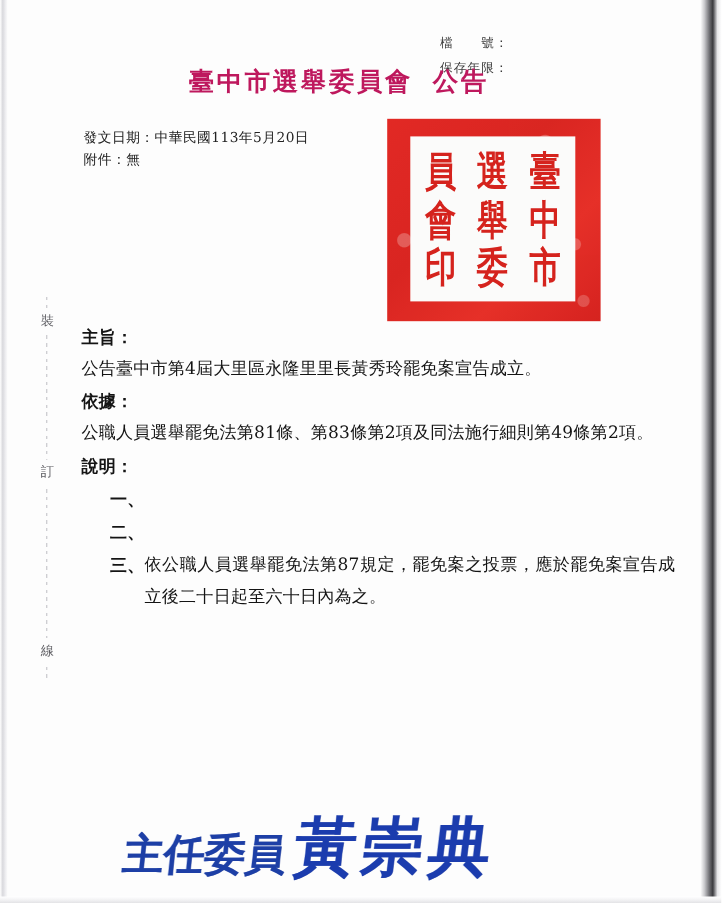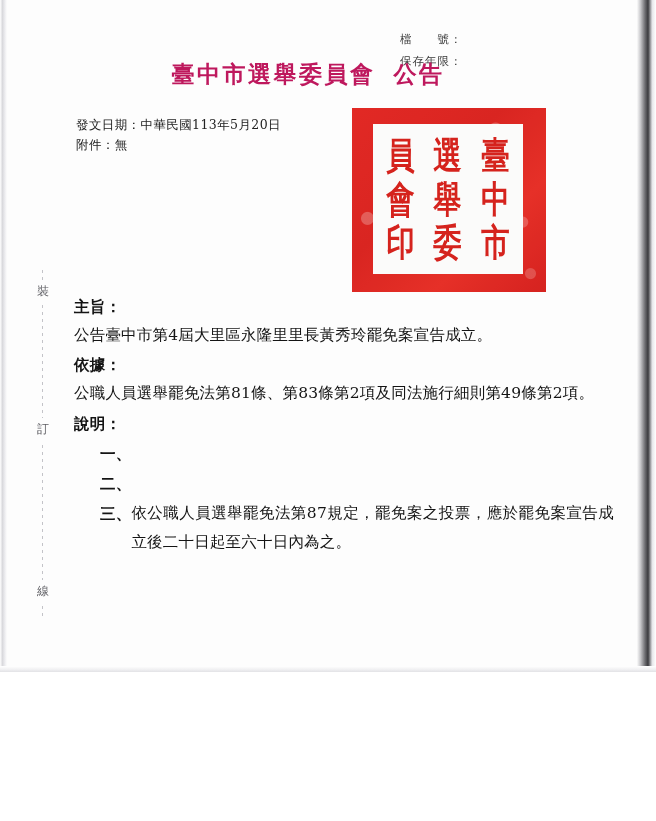--- a/index.html
+++ b/index.html
@@ -3,21 +3,21 @@
 <meta charset="utf-8">
 <style>
   html, body {
     margin: 0;
     padding: 0;
     background: #ffffff;
   }
   .page {
     position: relative;
     width: 656px;
-    height: 672px;
+    height: 821px;
     background: #fdfdfd;
     overflow: hidden;
     font-family: "DejaVu Serif", "Liberation Serif", serif;
     color: #1b1b1b;
   }
 
   
   .scan-edge-left {
     position: absolute;
     left: 0; top: 0;

